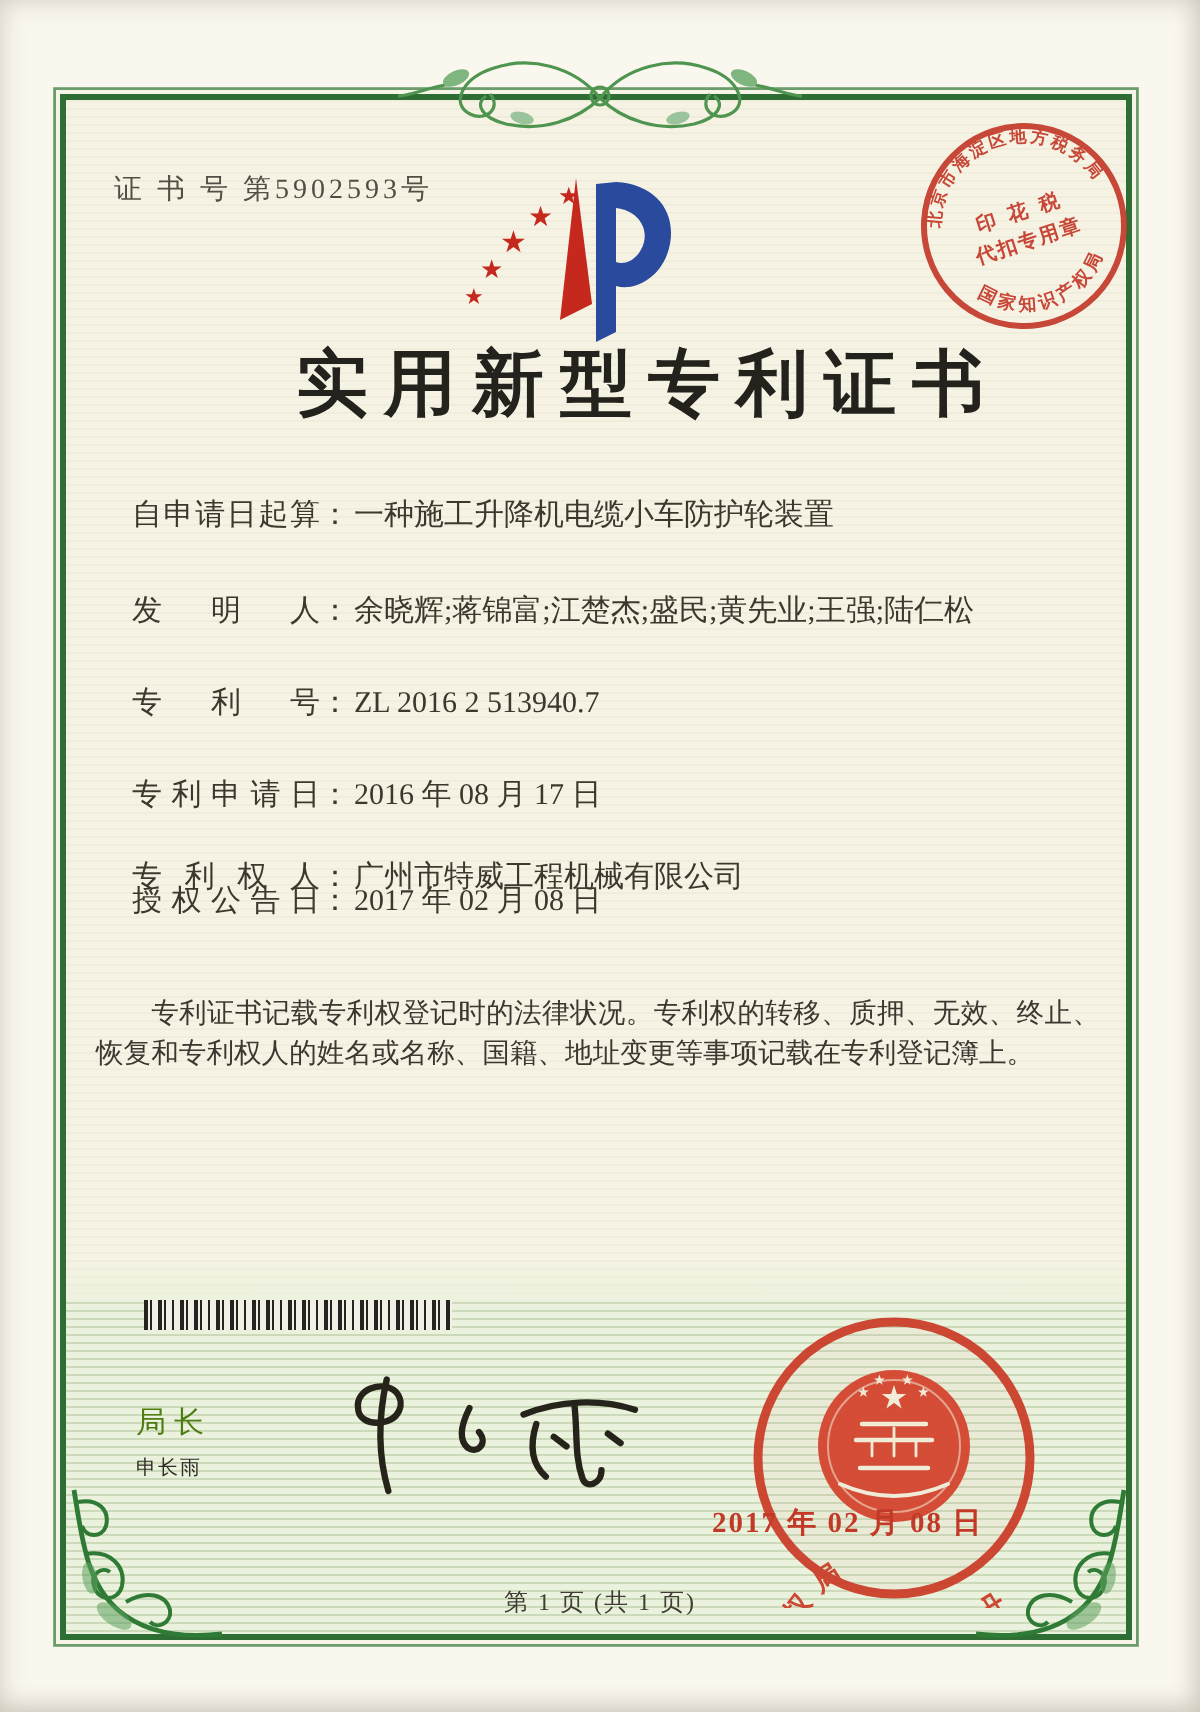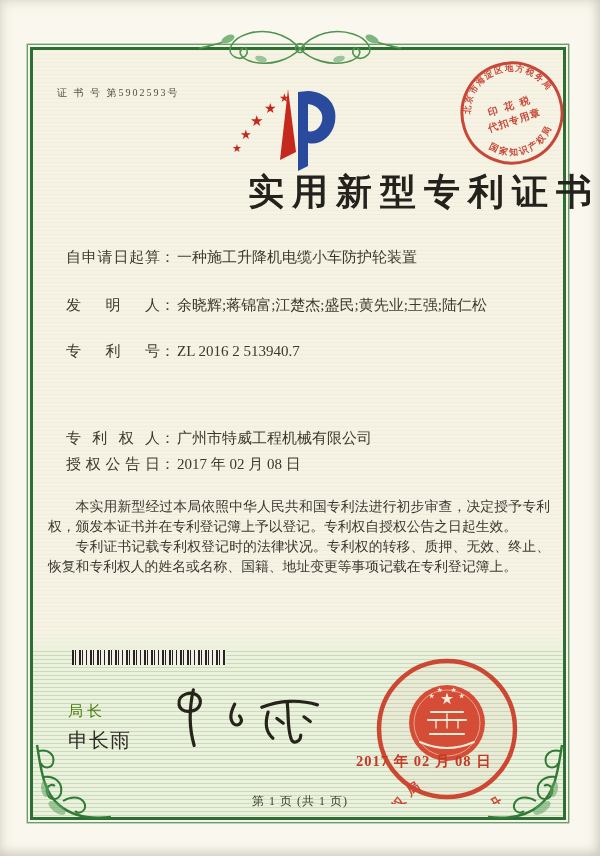--- a/index.html
+++ b/index.html
@@ -8,38 +8,38 @@
   
   .frame{position:absolute;left:30px;top:47px;width:530px;height:767px;
          border:3px solid #2e6e35;box-shadow:0 0 0 2px #f6f3e7,0 0 0 3.4px #6b9c6b;
          background:#f7f3e4;}
   .lines{position:absolute;inset:0;
          background:repeating-linear-gradient(180deg,rgba(140,160,120,.07) 0 1px,transparent 1px 4px);}
   .band{position:absolute;left:0;right:0;bottom:0;height:188px;
         background:linear-gradient(180deg,rgba(236,242,222,0) 0,#eaf1dc 26px);}
   .band-lines{position:absolute;left:0;right:0;bottom:0;top:22px;
         background:repeating-linear-gradient(180deg,rgba(116,152,88,.26) 0 1px,rgba(0,0,0,0) 1px 4px);}
-  .cert-no{position:absolute;left:57px;top:86px;font-size:10px;letter-spacing:2px;color:#514e45;white-space:nowrap;}
+  .cert-no{position:absolute;left:57px;top:86px;font-size:14px;letter-spacing:2px;color:#514e45;white-space:nowrap;}
   .logo{position:absolute;left:228px;top:86px;}
   .tax-seal{position:absolute;left:454px;top:55px;transform:rotate(-18deg);opacity:.92;}
   .tax-seal text{font-weight:700;}
-  .title{position:absolute;left:0;right:0;top:168px;text-align:right;font-size:36px;font-weight:700;
+  .title{position:absolute;left:0;right:0;top:168px;text-align:center;font-size:36px;font-weight:700;
          letter-spacing:8px;text-indent:8px;color:#23221c;padding-left:40px;}
   .field{position:absolute;left:66px;font-size:15px;color:#3b382e;white-space:nowrap;}
   .flabel{display:inline-block;width:94px;text-align:justify;text-align-last:justify;}
   .fvalue{margin-left:2px;}
   .body-text{position:absolute;left:48px;top:497px;width:502px;font-size:13.8px;line-height:20px;
              color:#3a3830;text-align:justify;}
   .body-text p{margin:0;text-indent:2em;}
   .barcode{position:absolute;left:72px;top:650px;width:154px;height:15px;
      background:repeating-linear-gradient(90deg,#262420 0 2px,#f2f0e4 2px 3px,#262420 3px 4px,
        #f2f0e4 4px 7px,#262420 7px 9px,#f2f0e4 9px 10px,#262420 10px 11px,#f2f0e4 11px 14px,
        #262420 14px 15px,#f2f0e4 15px 18px);}
   .director-label{position:absolute;left:68px;top:702px;font-size:15px;letter-spacing:4px;color:#4d7c0f;}
-  .director-name{position:absolute;left:68px;top:727px;font-size:20px;letter-spacing:1px;color:#2e2c24;}
+  .director-name{position:absolute;left:68px;top:727px;font-size:10px;letter-spacing:1px;color:#2e2c24;}
   .signature{position:absolute;left:152px;top:680px;}
   .office-seal{position:absolute;left:372px;top:654px;opacity:.95;}
   .office-seal text{font-weight:700;}
   .seal-date{position:absolute;left:356px;top:752px;font-size:14.5px;font-weight:700;color:#c23a27;
              letter-spacing:1px;white-space:nowrap;}
   .page-footer{position:absolute;left:0;right:0;top:793px;text-align:center;font-size:12px;
                color:#3f3d34;letter-spacing:1px;}
   .top-ornament{position:absolute;left:195px;top:26px;}
   .corner{position:absolute;top:741px;}
   .corner.bl{left:33px;}
@@ -133,29 +133,31 @@
 
   <div class="field" style="top:248px">
     <span class="flabel">自申请日起算</span><span class="fcolon">：</span><span class="fvalue">一种施工升降机电缆小车防护轮装置</span>
   </div>
   <div class="field" style="top:296px">
     <span class="flabel">发明人</span><span class="fcolon">：</span><span class="fvalue">余晓辉;蒋锦富;江楚杰;盛民;黄先业;王强;陆仁松</span>
   </div>
   <div class="field" style="top:342px">
     <span class="flabel">专利号</span><span class="fcolon">：</span><span class="fvalue">ZL 2016 2 513940.7</span>
   </div>
+  <div class="field" style="top:388px">
+    <span class="flabel">专利申请日</span><span class="fcolon">：</span><span class="fvalue">2016 年 08 月 17 日</span>
+  </div>
   <div class="field" style="top:429px">
     <span class="flabel">专利权人</span><span class="fcolon">：</span><span class="fvalue">广州市特威工程机械有限公司</span>
   </div>
-  <div class="field" style="top:455px">
+  <div class="field" style="top:441px">
     <span class="flabel">授权公告日</span><span class="fcolon">：</span><span class="fvalue">2017 年 02 月 08 日</span>
   </div>
 
   <div class="body-text">
-    <p>本实用新型经过本局依照中华人民共和国专利法进行初步审查，决定授予专利权，颁发本证书并在专利登记簿上予以登记。专利权自授权公告之日起生效。</p>
     <p>专利证书记载专利权登记时的法律状况。专利权的转移、质押、无效、终止、恢复和专利权人的姓名或名称、国籍、地址变更等事项记载在专利登记簿上。</p>
   </div>
 
   <div class="barcode"></div>
 
   <div class="director-label">局长</div>
   <div class="director-name">申长雨</div>
 
   <svg class="signature" width="175" height="76" viewBox="0 0 220 95">
     <g fill="none" stroke="#26231a" stroke-width="4" stroke-linecap="round">

